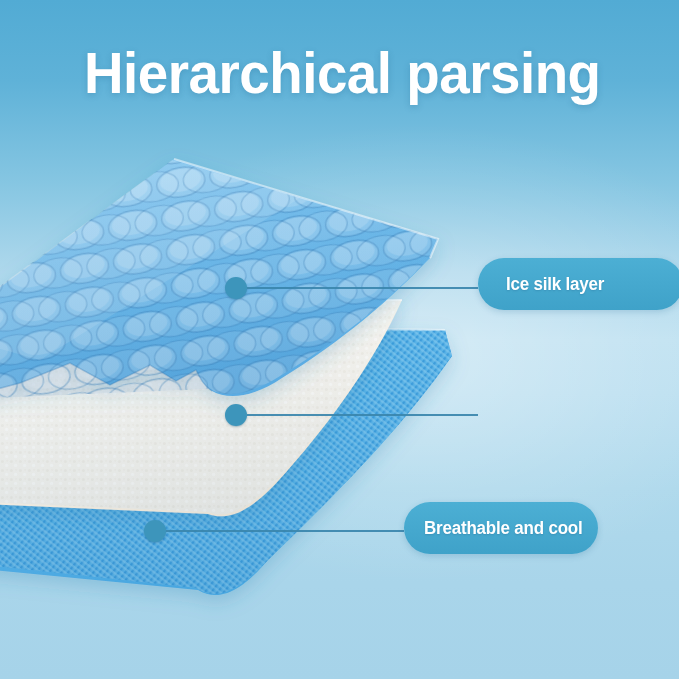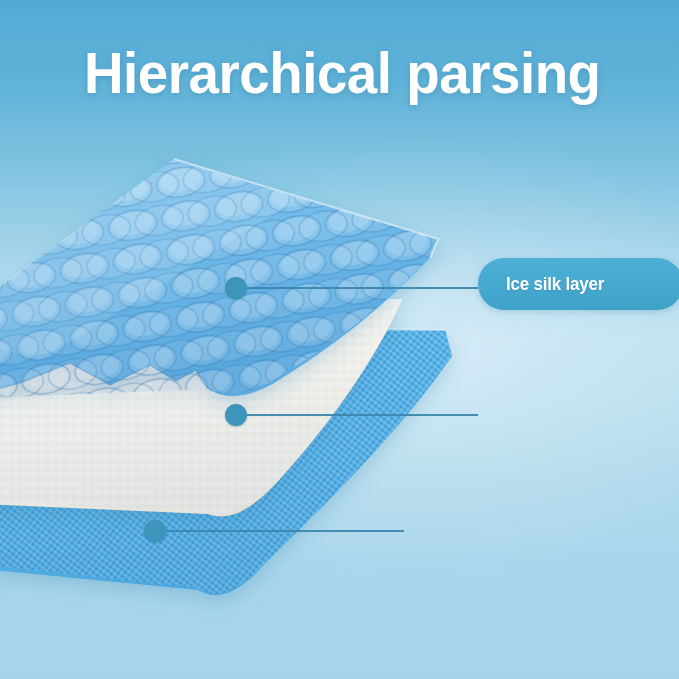--- a/index.html
+++ b/index.html
@@ -246,14 +246,17 @@
   <div class="connector" style="left:247px; top:287px; width:231px;"></div>
   <div class="pill" style="left:478px; top:258px; width:205px; height:52px; padding-left:28px;">
     <span>Ice silk layer</span>
   </div>
 
   <div class="dot" style="left:225px; top:404px; width:22px; height:22px;"></div>
   <div class="connector" style="left:247px; top:414px; width:231px;"></div>
 
   <div class="dot" style="left:144px; top:520px; width:22px; height:22px;"></div>
   <div class="connector" style="left:166px; top:530px; width:238px;"></div>
+  <div class="pill" style="left:404px; top:502px; width:194px; height:52px; padding-left:20px;">
+    <span>Breathable and cool</span>
+  </div>
 
 </div>
 
 </body></html>

